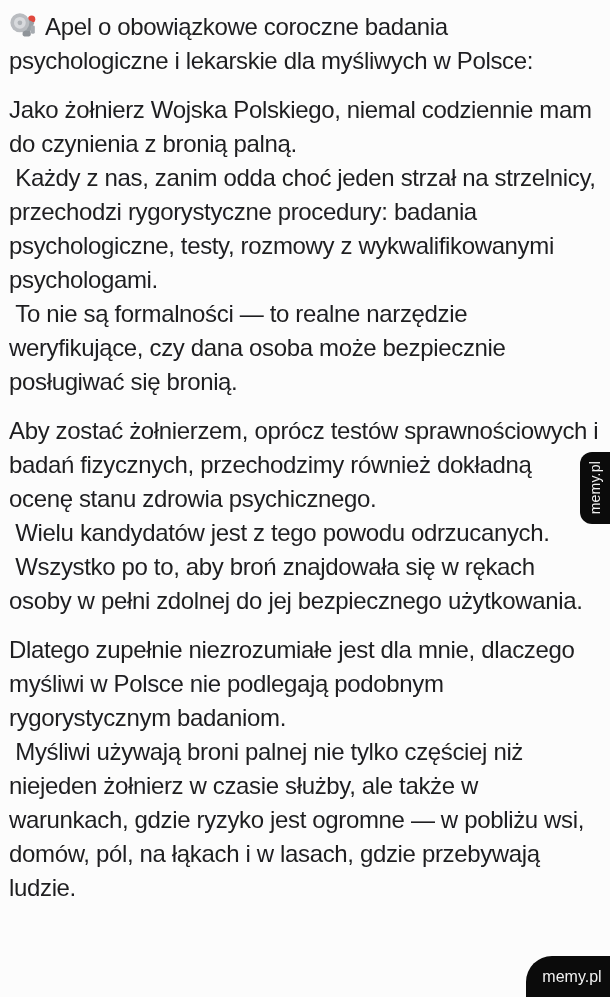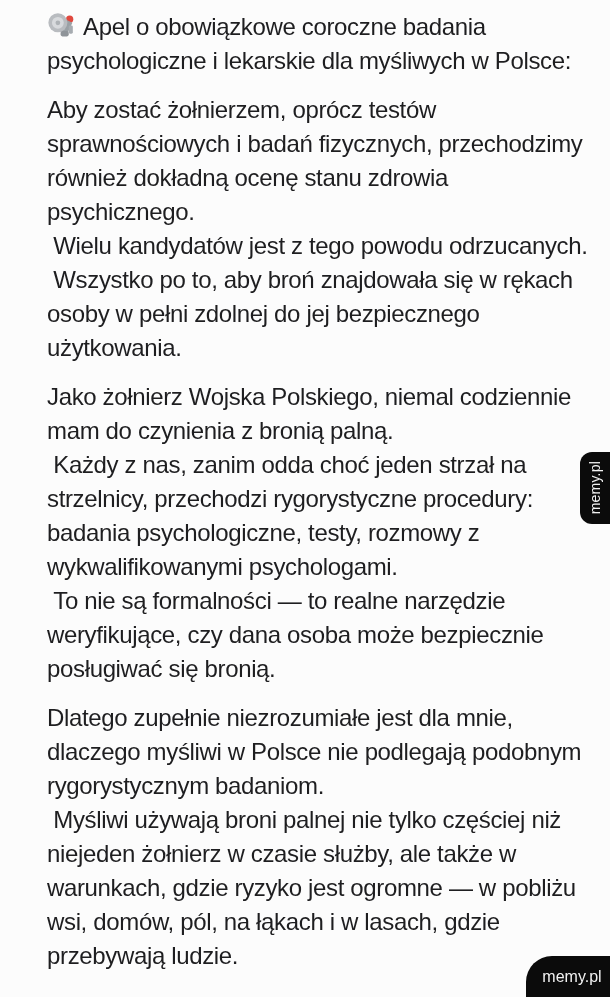--- a/index.html
+++ b/index.html
@@ -10,21 +10,20 @@
     overflow: hidden;
     background: #fcfcfc;
     font-family: "Liberation Sans", "DejaVu Sans", sans-serif;
     color: #1e1e20;
   }
   .post {
     padding: 10px 11px 0 9px;
     font-size: 24px;
     line-height: 34px;
     letter-spacing: -0.35px;
-    margin-left: 38px;
   }
   .para {
     margin: 0 0 15px 0;
     white-space: pre-line;
   }
   .emoji {
     display: inline-block;
     width: 29px;
     height: 29px;
     vertical-align: -5px;
@@ -71,27 +70,27 @@
   <p class="para"><span class="emoji"><svg viewBox="0 0 32 32" xmlns="http://www.w3.org/2000/svg">
       <circle cx="25" cy="9" r="4" fill="#e0483e"></circle>
       <polygon points="14,6 28,13 22,26 9,18" fill="#9aa0a5"></polygon>
       <circle cx="12" cy="13" r="10.5" fill="#b9bcc0"></circle>
       <circle cx="12" cy="13" r="6.5" fill="#d8dadd"></circle>
       <circle cx="12" cy="13" r="2.6" fill="#aeb2b6"></circle>
       <rect x="15" y="22" width="9" height="6" rx="2" fill="#8f9499"></rect>
       <rect x="24" y="16" width="4.5" height="9" rx="1.5" fill="#a6abb0"></rect>
     </svg></span><span>Apel o obowiązkowe coroczne badania psychologiczne i lekarskie dla myśliwych w Polsce:</span></p>
 
+  <p class="para"><span>Jako żołnierz Wojska Polskiego, niemal codziennie mam do czynienia z bronią palną.
+&nbsp;Każdy z nas, zanim odda choć jeden strzał na strzelnicy, przechodzi rygorystyczne procedury: badania psychologiczne, testy, rozmowy z wykwalifikowanymi psychologami.
+&nbsp;To nie są formalności — to realne narzędzie weryfikujące, czy dana osoba może bezpiecznie posługiwać się bronią.</span></p>
+
   <p class="para"><span>Aby zostać żołnierzem, oprócz testów sprawnościowych i badań fizycznych, przechodzimy również dokładną ocenę stanu zdrowia psychicznego.
 &nbsp;Wielu kandydatów jest z tego powodu odrzucanych.
 &nbsp;Wszystko po to, aby broń znajdowała się w rękach osoby w pełni zdolnej do jej bezpiecznego użytkowania.</span></p>
-
-  <p class="para"><span>Jako żołnierz Wojska Polskiego, niemal codziennie mam do czynienia z bronią palną.
-&nbsp;Każdy z nas, zanim odda choć jeden strzał na strzelnicy, przechodzi rygorystyczne procedury: badania psychologiczne, testy, rozmowy z wykwalifikowanymi psychologami.
-&nbsp;To nie są formalności — to realne narzędzie weryfikujące, czy dana osoba może bezpiecznie posługiwać się bronią.</span></p>
 
   <p class="para"><span>Dlatego zupełnie niezrozumiałe jest dla mnie, dlaczego myśliwi w Polsce nie podlegają podobnym rygorystycznym badaniom.
 &nbsp;Myśliwi używają broni palnej nie tylko częściej niż niejeden żołnierz w czasie służby, ale także w warunkach, gdzie ryzyko jest ogromne — w pobliżu wsi, domów, pól, na łąkach i w lasach, gdzie przebywają ludzie.</span></p>
 </div>
 
 <div class="badge badge-side">
   <span>memy.pl</span>
 </div>
 
 <div class="badge badge-corner">

